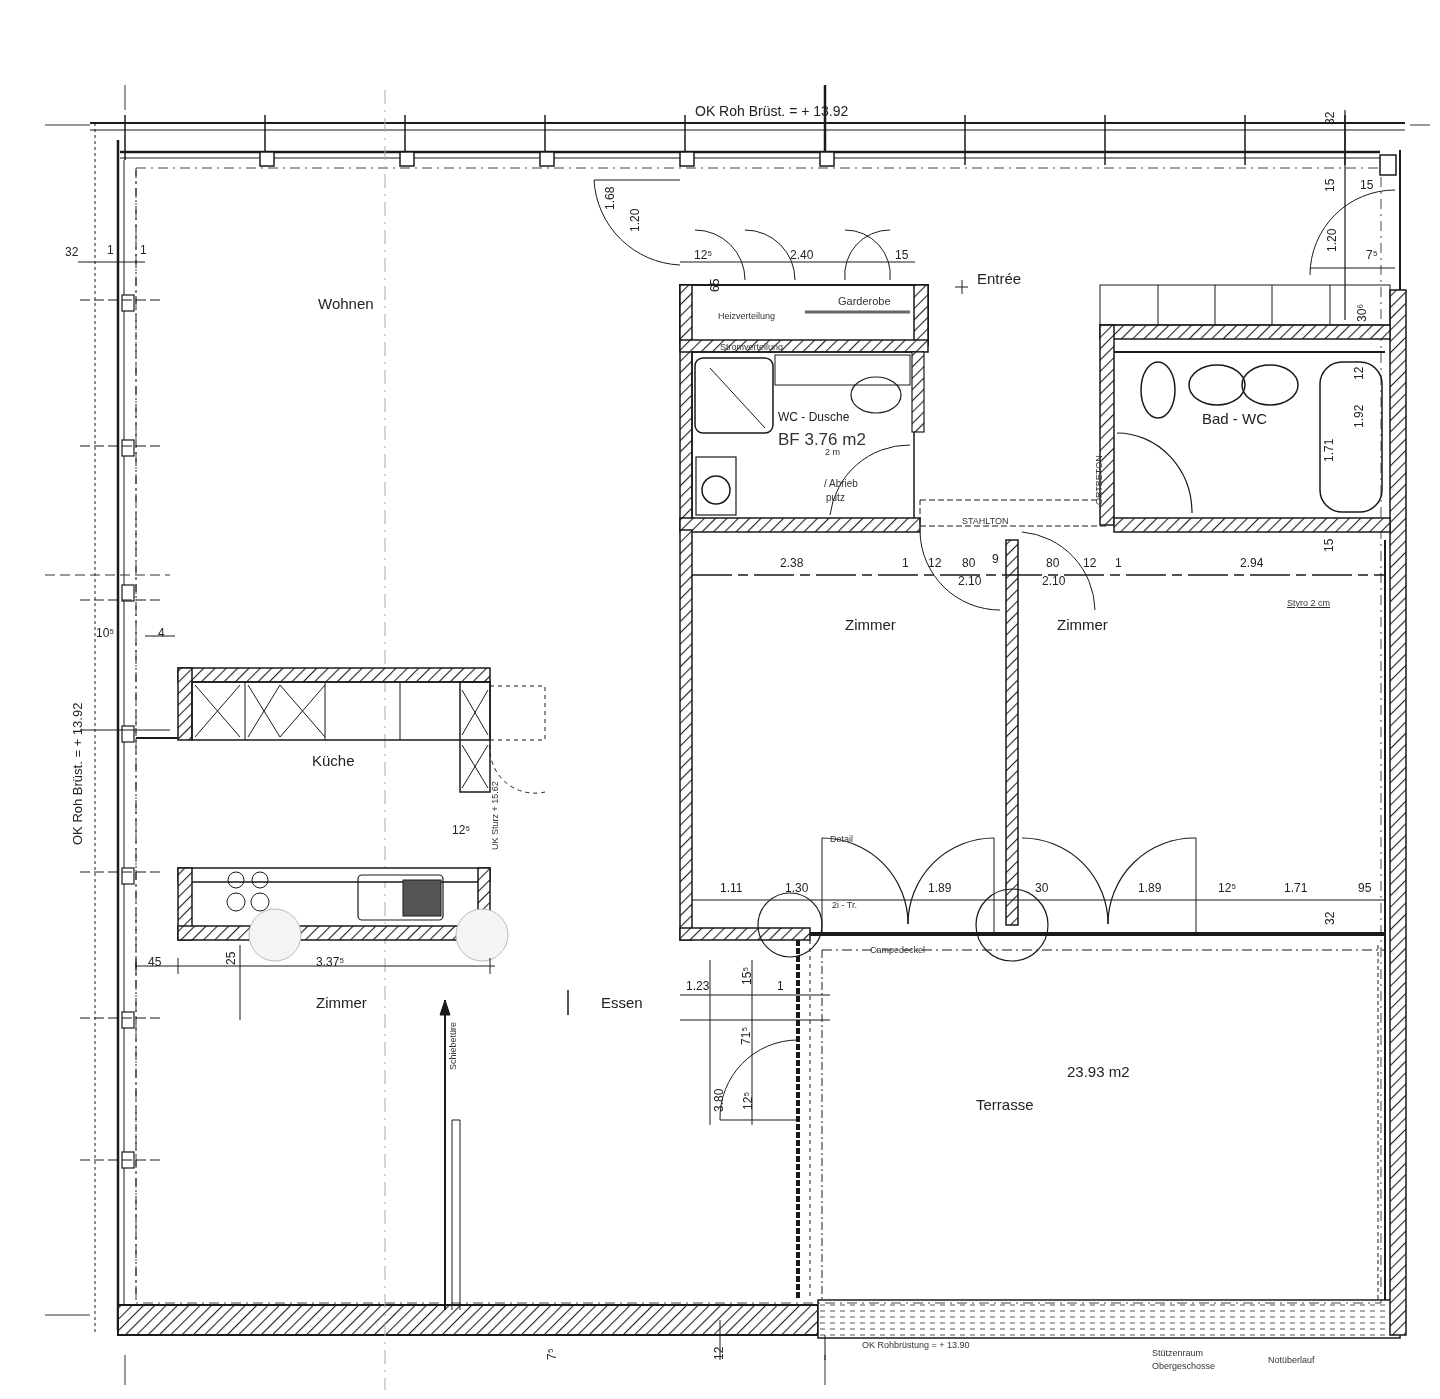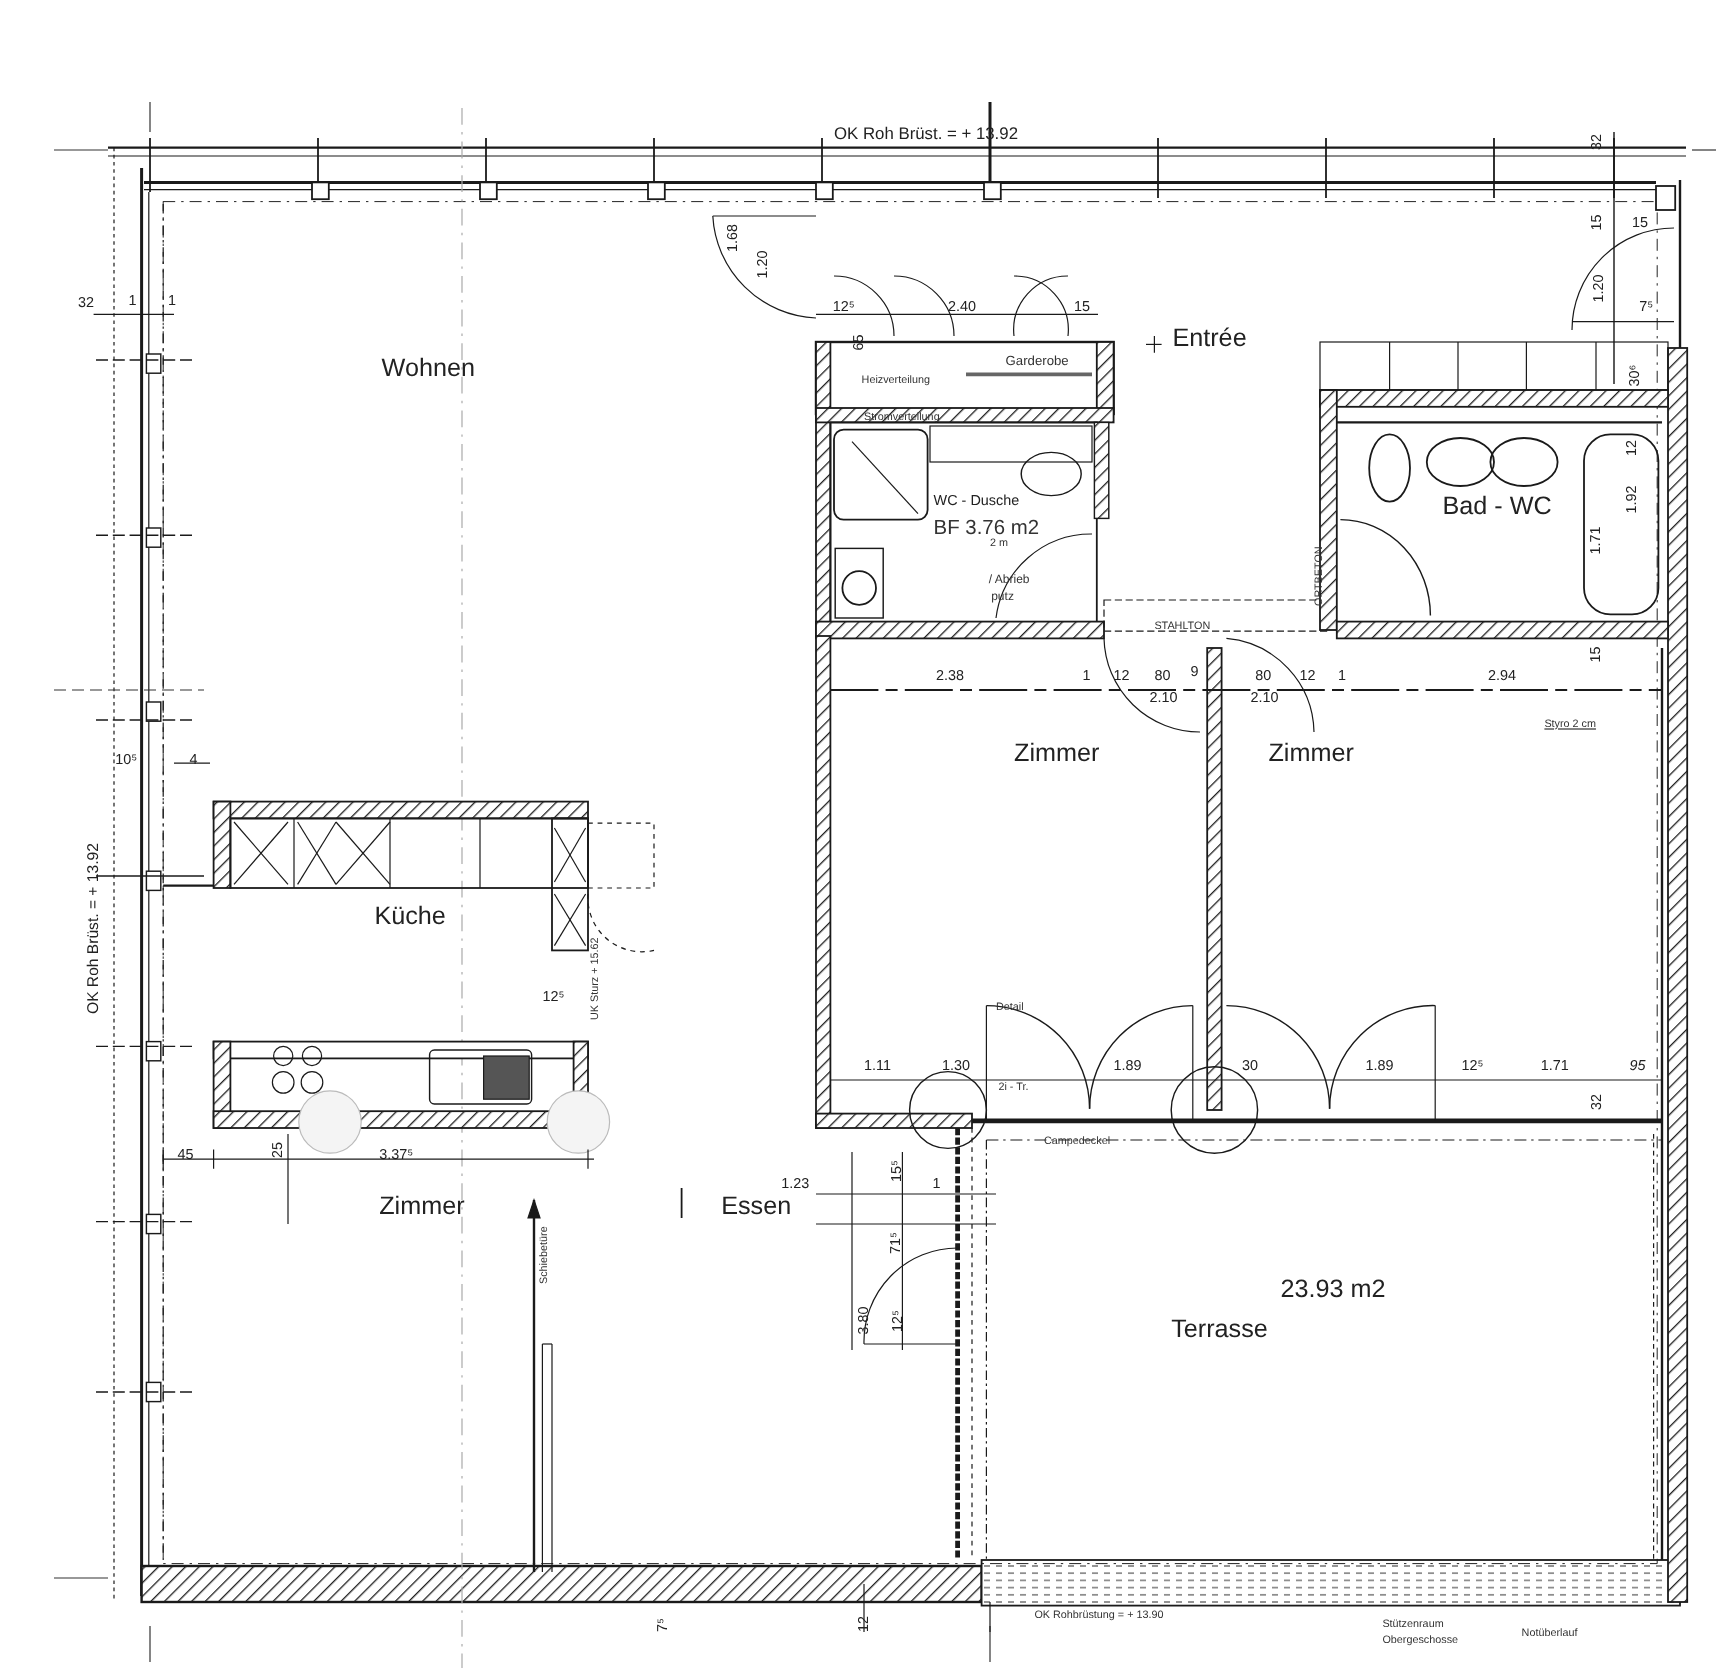--- a/index.html
+++ b/index.html
@@ -1,19 +1,19 @@
 <!DOCTYPE html>
 <html><head>
 <meta charset="utf-8">
 <style>
   html,body{margin:0;padding:0;background:#ffffff;}
   body{width:1440px;height:1399px;position:relative;overflow:hidden;font-family:"Liberation Sans",sans-serif;color:#1a1a1a;}
   #plan{position:absolute;left:0;top:0;width:1440px;height:1399px;}
   .lbl{position:absolute;white-space:nowrap;font-family:"Liberation Sans",sans-serif;color:#222;}
-  .room{font-size:21px;}
+  .room{font-size:15px;}
   .dim{font-size:12px;color:#222;}
   .small{font-size:9px;color:#333;}
   .vert{transform-origin:left top;transform:rotate(-90deg);}
 </style>
 </head>
 <body>
 
 <svg id="plan" viewBox="0 0 1440 1399" xmlns="http://www.w3.org/2000/svg">
   <defs>
     <pattern id="hatch" patternUnits="userSpaceOnUse" width="8" height="8" patternTransform="rotate(45)">
@@ -307,27 +307,27 @@
 <span class="lbl dim" style="left:958px;top:574px;">2.10</span>
 <span class="lbl dim" style="left:1042px;top:574px;">2.10</span>
 <span class="lbl dim" style="left:1240px;top:556px;">2.94</span>
 <span class="lbl dim" style="left:720px;top:881px;">1.11</span>
 <span class="lbl dim" style="left:785px;top:881px;">1.30</span>
 <span class="lbl dim" style="left:928px;top:881px;">1.89</span>
 <span class="lbl dim" style="left:1035px;top:881px;">30</span>
 <span class="lbl dim" style="left:1138px;top:881px;">1.89</span>
 <span class="lbl dim" style="left:1218px;top:881px;">12⁵</span>
 <span class="lbl dim" style="left:1284px;top:881px;">1.71</span>
-<span class="lbl dim" style="left:1358px;top:881px;font-style:italic;">95</span>
+<span class="lbl dim" style="left:1358px;top:881px;">95</span>
 <span class="lbl dim vert" style="left:1323px;top:925px;">32</span>
 <span class="lbl dim" style="left:148px;top:955px;">45</span>
 <span class="lbl dim vert" style="left:224px;top:965px;">25</span>
 <span class="lbl dim" style="left:316px;top:955px;">3.37⁵</span>
 <span class="lbl dim" style="left:452px;top:823px;">12⁵</span>
-<span class="lbl dim" style="left:651px;top:979px;">1.23</span>
+<span class="lbl dim" style="left:686px;top:979px;">1.23</span>
 <span class="lbl dim" style="left:777px;top:979px;">1</span>
 <span class="lbl dim vert" style="left:740px;top:985px;">15⁵</span>
 <span class="lbl dim vert" style="left:739px;top:1045px;">71⁵</span>
 <span class="lbl dim vert" style="left:712px;top:1112px;">3.80</span>
 <span class="lbl dim vert" style="left:741px;top:1110px;">12⁵</span>
 <span class="lbl dim vert" style="left:1323px;top:125px;">32</span>
 <span class="lbl dim vert" style="left:1323px;top:192px;">15</span>
 <span class="lbl dim" style="left:1360px;top:178px;">15</span>
 <span class="lbl dim vert" style="left:1325px;top:252px;">1.20</span>
 <span class="lbl dim" style="left:1366px;top:248px;">7⁵</span>

